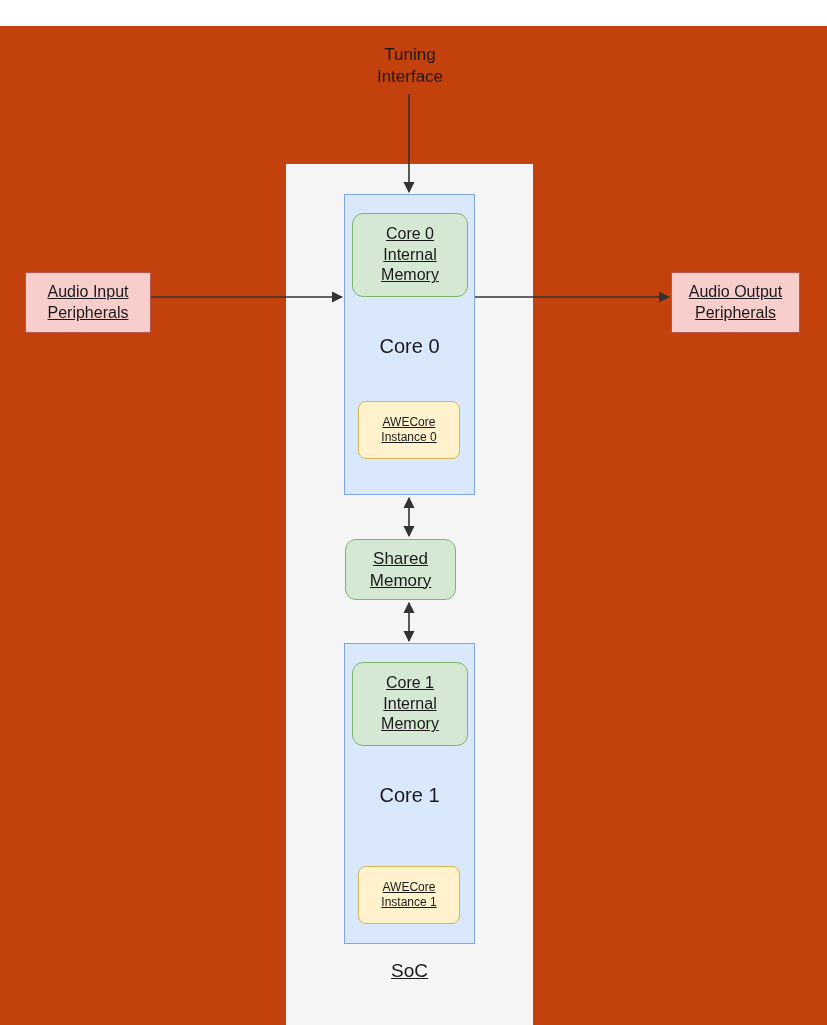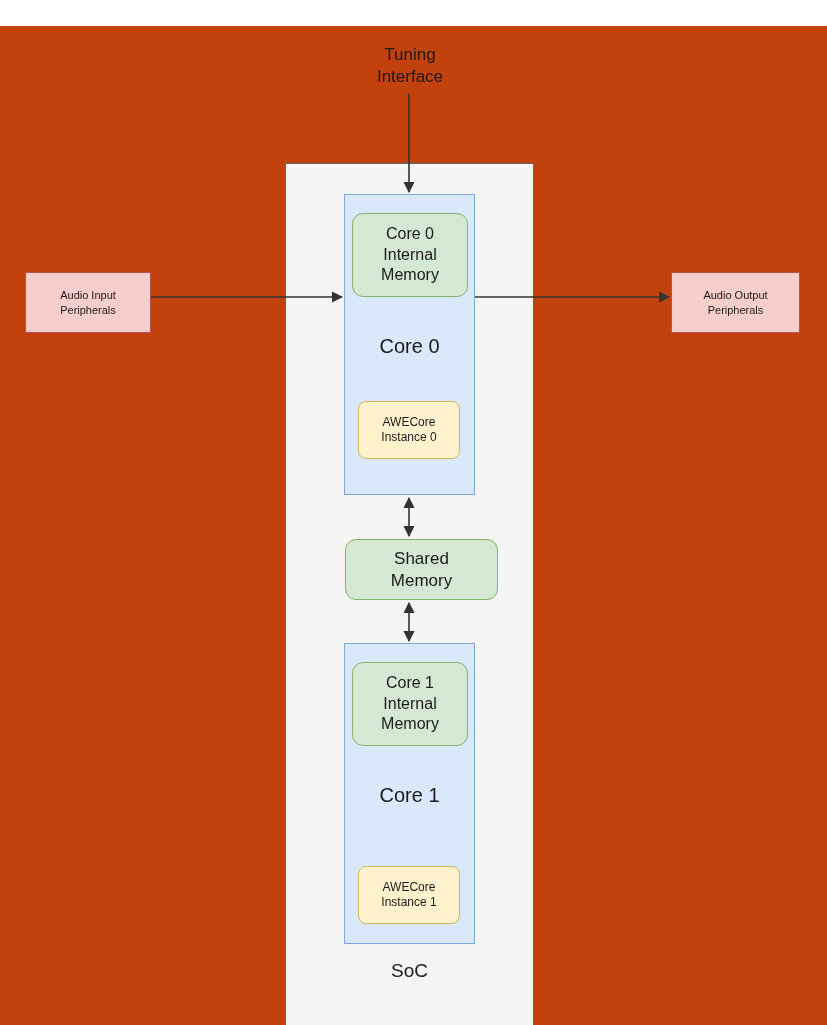--- a/index.html
+++ b/index.html
@@ -23,20 +23,21 @@
 
   .node {
     position: absolute;
     box-sizing: border-box;
     display: flex;
     align-items: center;
     justify-content: center;
     text-align: center;
     line-height: 1.28;
     white-space: pre-line;
+    text-decoration: underline;
   }
 
   
   .soc-box {
     left: 285px;
     top: 137px;
     width: 249px;
     height: 876px;
     background: #f5f5f5;
     border: 1px solid #666666;
@@ -71,38 +72,38 @@
   
   .mem-box {
     background: #d5e8d4;
     border: 1px solid #82b366;
     border-radius: 11px;
     font-size: 16px;
     color: #1a1a1a;
   }
   .core0-mem { left: 352px; top: 187px; width: 116px; height: 84px; }
   .core1-mem { left: 352px; top: 636px; width: 116px; height: 84px; }
-  .shared-mem { left: 345px; top: 513px; width: 153px; height: 61px; font-size: 17px; }
+  .shared-mem { left: 345px; top: 513px; width: 111px; height: 61px; font-size: 17px; }
 
   
   .awe-box {
     background: #fff2cc;
     border: 1px solid #d6b656;
     border-radius: 8px;
     font-size: 12px;
     color: #1a1a1a;
   }
   .awe0-box { left: 358px; top: 375px; width: 102px; height: 58px; }
   .awe1-box { left: 358px; top: 840px; width: 102px; height: 58px; }
 
   
   .periph-box {
     background: #f8cecc;
     border: 1px solid #b85450;
-    font-size: 11px;
+    font-size: 16px;
     color: #1a1a1a;
   }
   .audio-in  { left: 25px;  top: 246px; width: 126px; height: 61px; }
   .audio-out { left: 671px; top: 246px; width: 129px; height: 61px; }
 
   
   .free-label {
     position: absolute;
     text-align: center;
     font-size: 17px;

